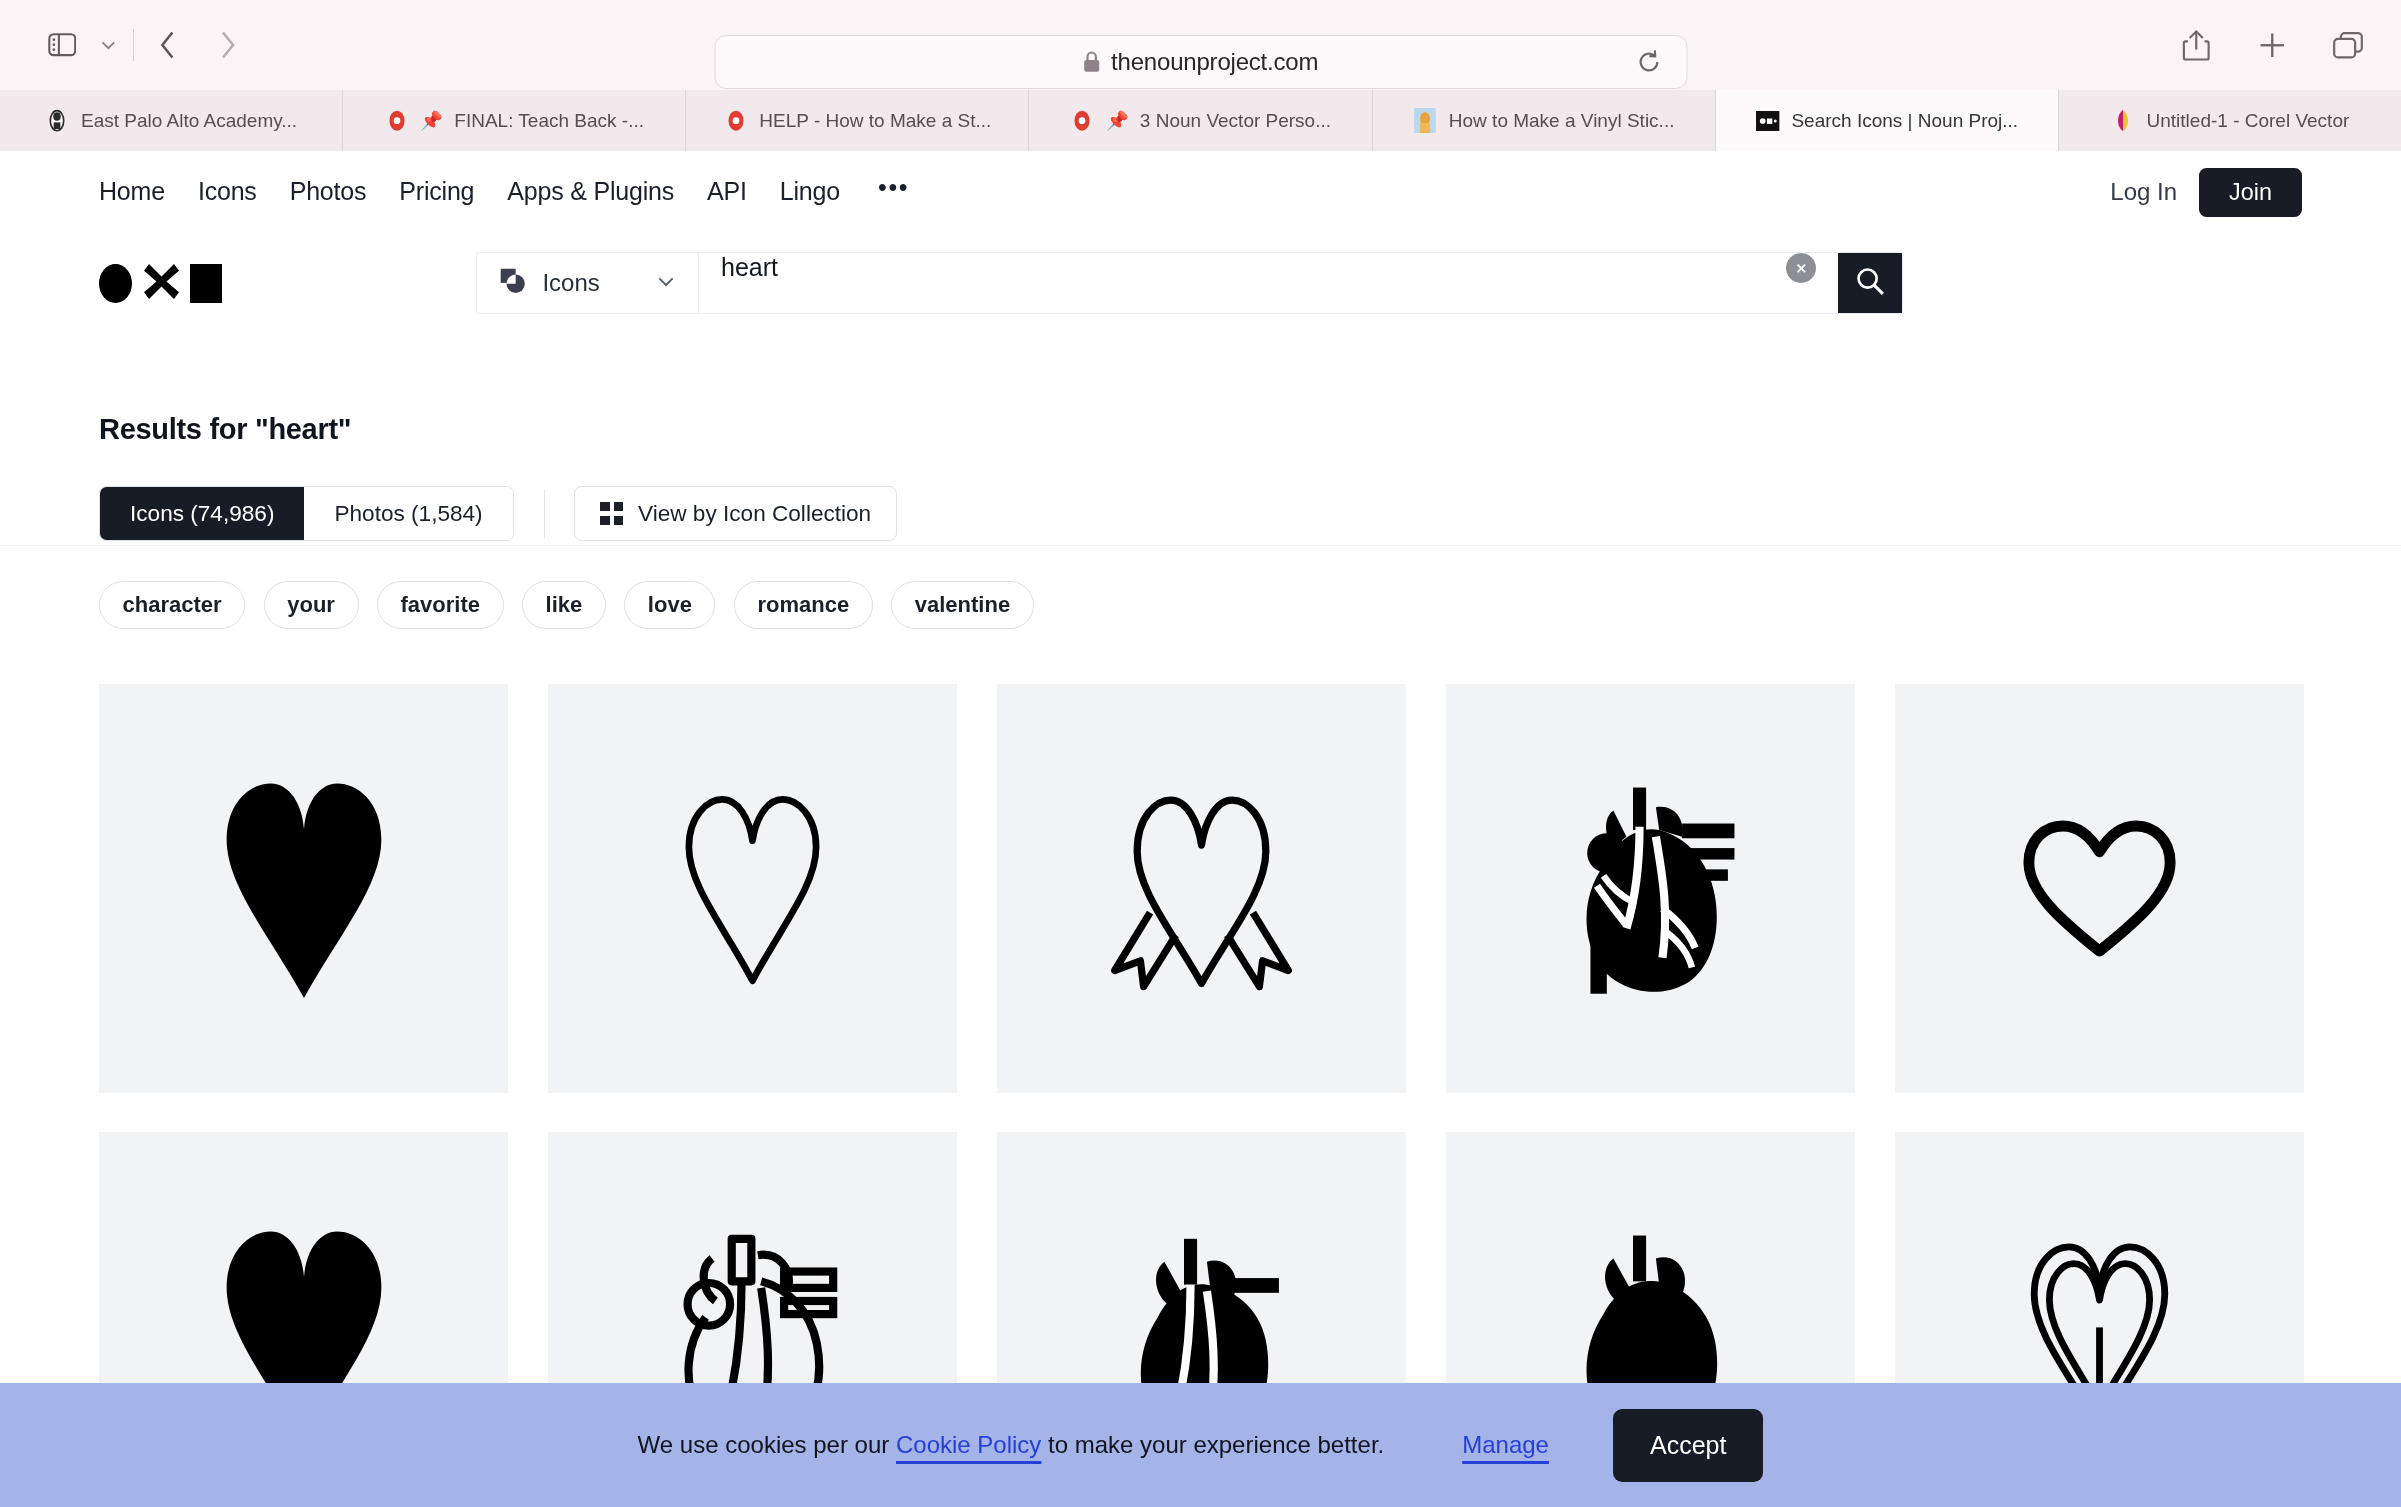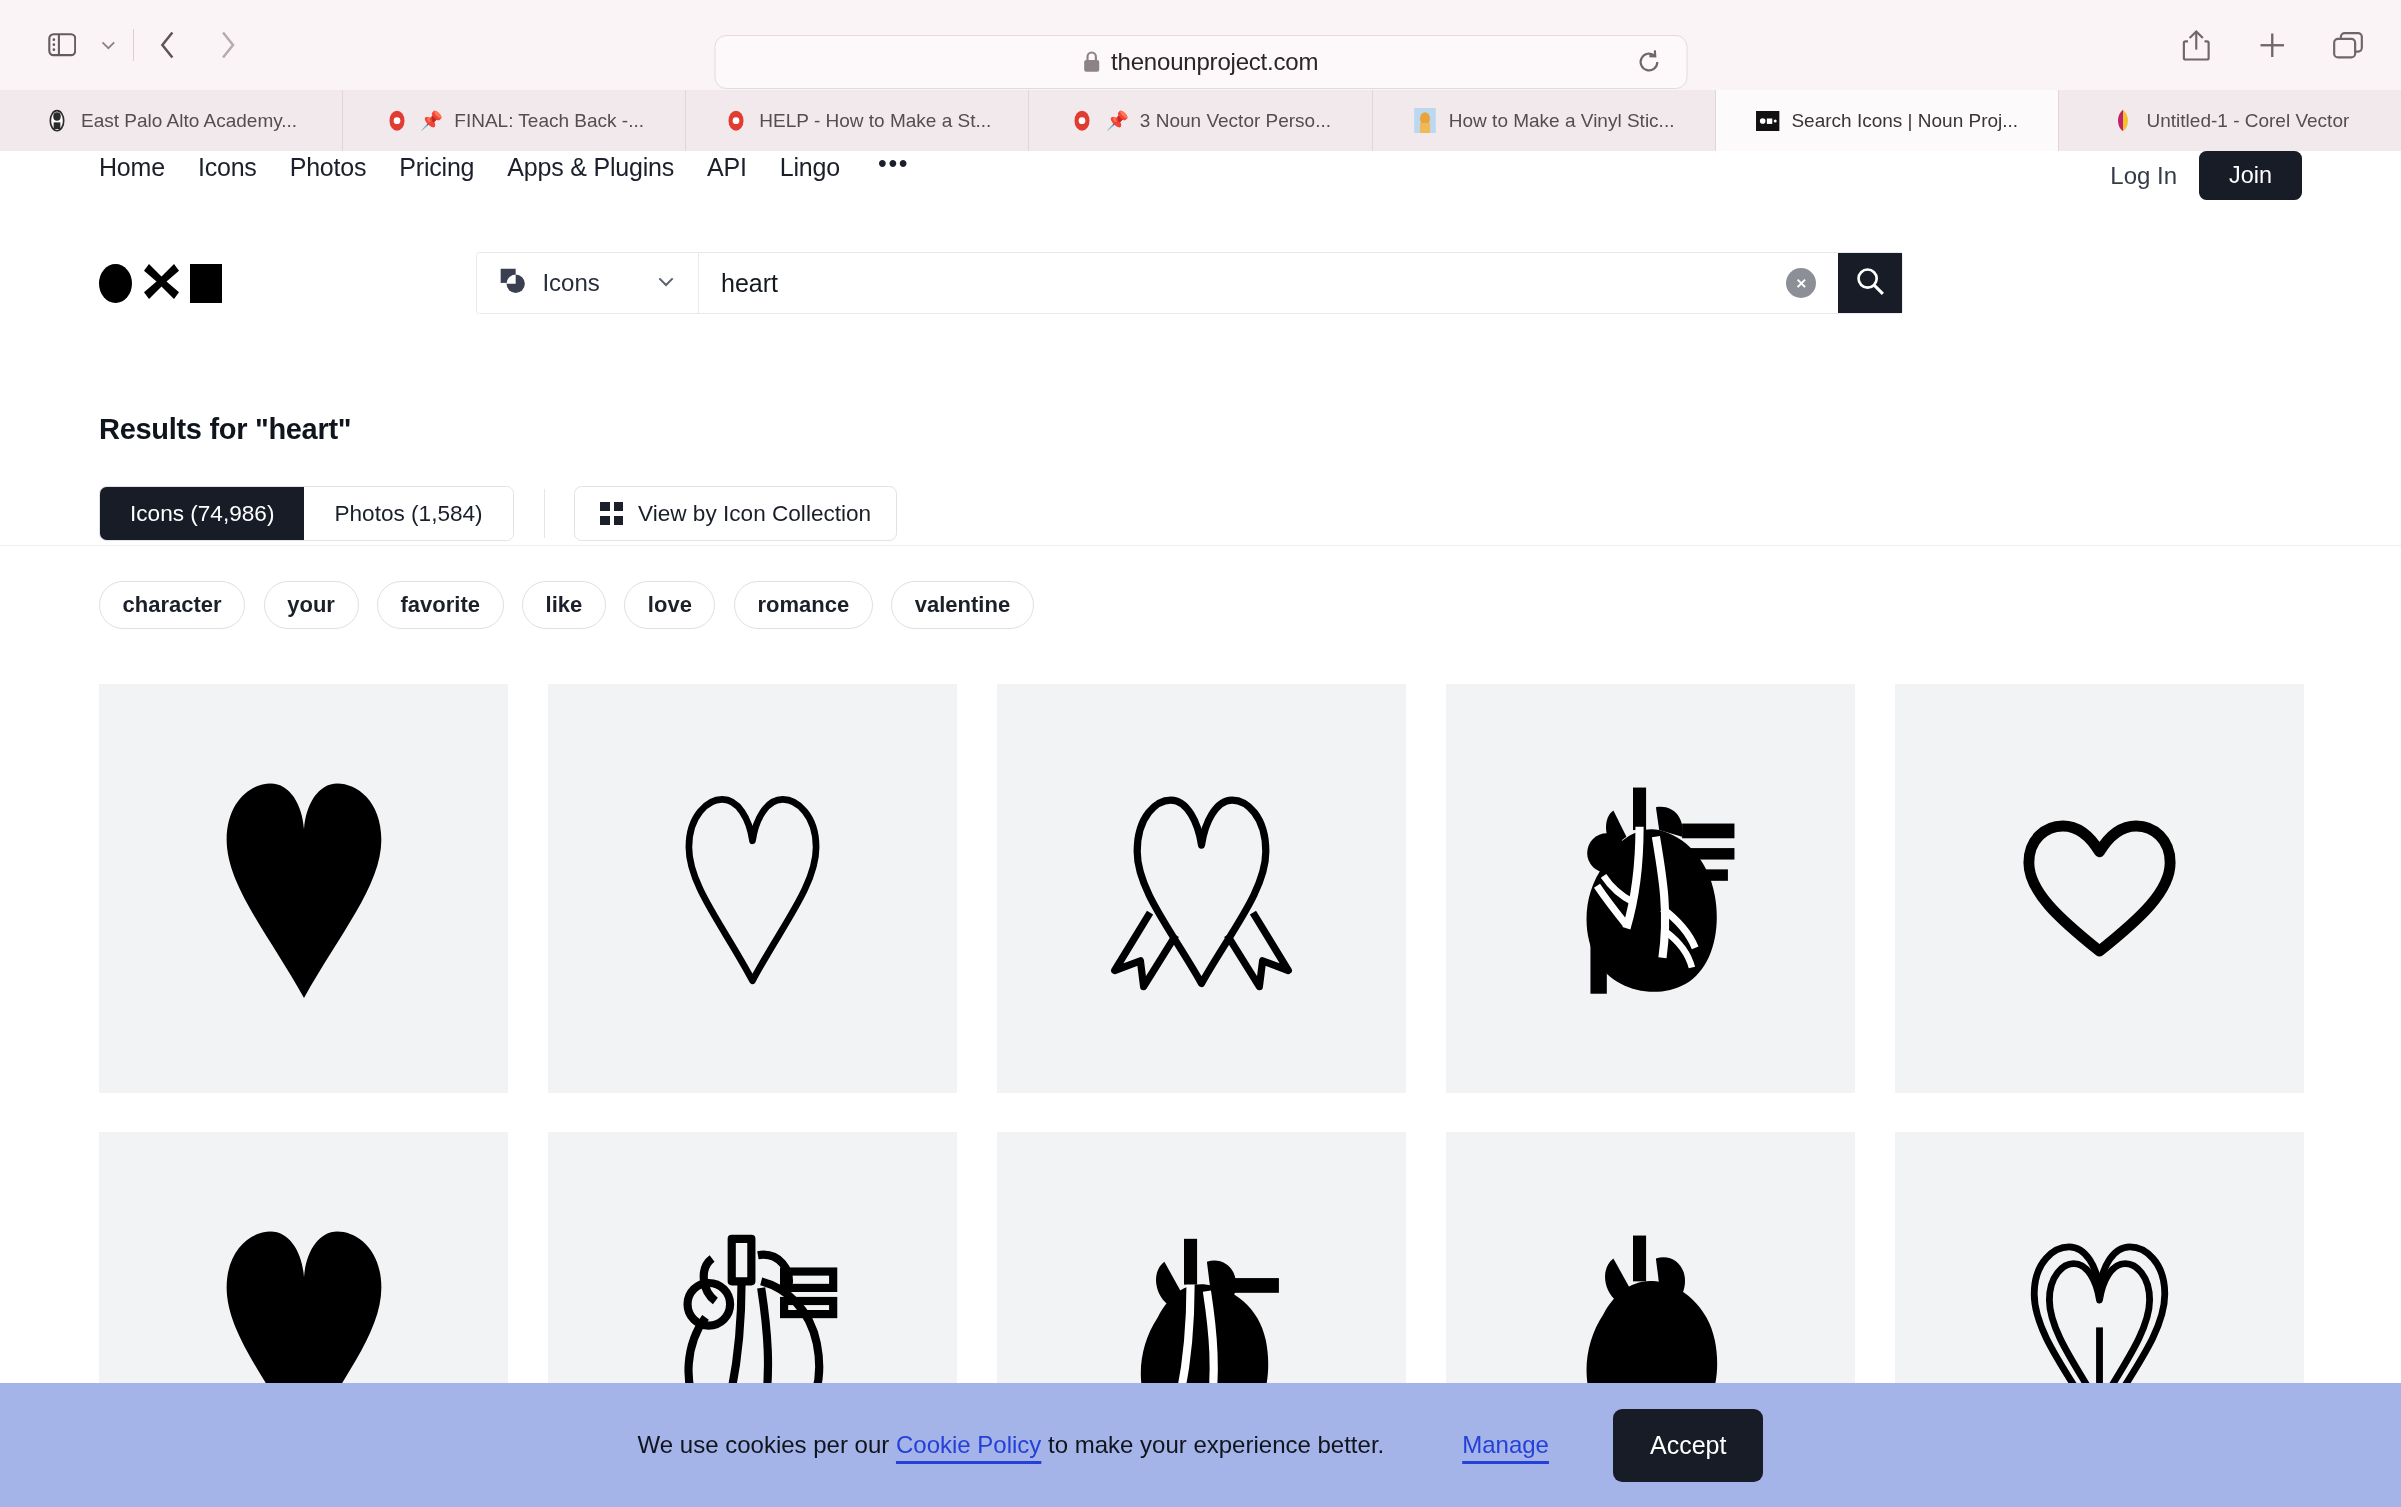--- a/index.html
+++ b/index.html
@@ -137,21 +137,21 @@
     height: 1356px;
     background: #ffffff;
     position: relative;
     overflow: hidden;
   }
 
   
   .site-nav {
     height: 82px;
     display: flex;
-    align-items: flex-start;
+    align-items: center;
     padding: 0 99px 0 99px;
     position: relative;
   }
   .nav-links {
     display: flex;
     align-items: center;
     gap: 33px;
   }
   .nav-links a {
     font-size: 25px;
@@ -218,21 +218,21 @@
     gap: 13.4px;
     padding: 0 22px;
     border-right: 0.8px solid #e7e9ee;
     cursor: pointer;
   }
   .search-type .label { font-size: 24px; color: #272d3a; }
   .search-type .chev { margin-left: auto; color: #5a6070; }
   .search-input-wrap {
     flex: 1;
     display: flex;
-    align-items: center;
+    align-items: flex-start;
     padding: 0 22px;
     position: relative;
   }
   .search-input-wrap input {
     border: none;
     outline: none;
     font-size: 25px;
     font-family: inherit;
     color: #14181f;
     width: 100%;

